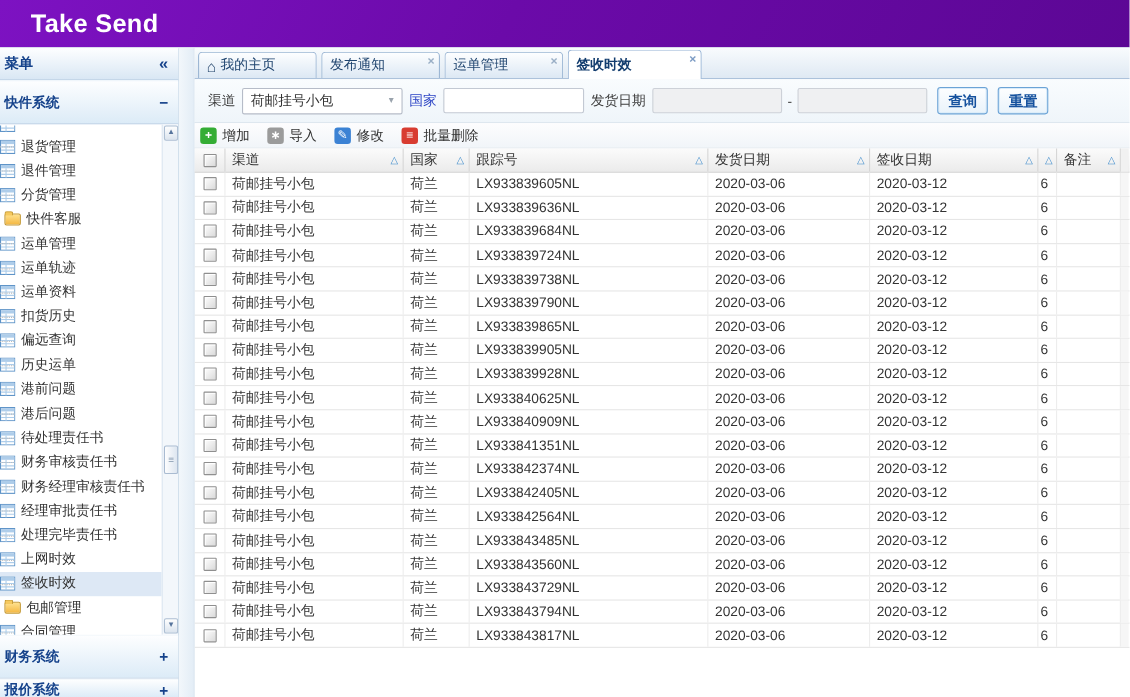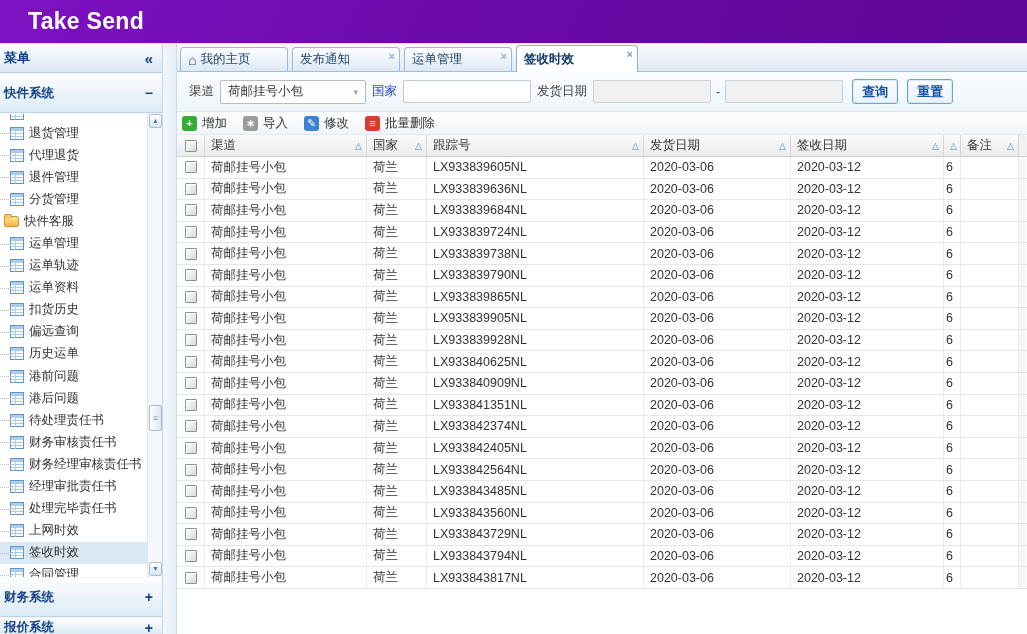--- a/index.html
+++ b/index.html
@@ -21,21 +21,21 @@
   .panel-collapse { font-size:15px; color:#15428b; cursor:pointer; }
   .accordion { height:40px; flex:none; background:linear-gradient(#fdfeff,#dcebf7);
     border-bottom:1px solid #bed2e6; border-top:1px solid #f3f8fc; display:flex; align-items:center;
     justify-content:space-between; padding:0 9px 0 4px; color:#15428b; font-weight:bold; font-size:12.5px; cursor:pointer; }
   .accordion .state { font-size:14px; }
   .accordion.cut { border-bottom:none; height:17px; align-items:center; padding-top:3px; overflow:hidden; }
 
   .tree-wrap { flex:1; position:relative; overflow:hidden; }
   .tree { position:absolute; left:0; top:1px; right:15px; }
   .tree-item { height:22.1px; display:flex; align-items:center; font-size:12.5px; color:#333;
-    padding-left:10px; position:relative; cursor:pointer; white-space:nowrap; }
+    padding-left:0; position:relative; cursor:pointer; white-space:nowrap; }
   .tree-item.partial { height:8px; overflow:hidden; align-items:flex-start; }
   .tree-item.partial .grid-ic { margin-top:-7px; }
   .tree-item.leaf::before { content:""; position:absolute; left:0; top:50%; width:13px; border-top:1px dotted #bcbcbc; }
   .tree-item.folder { padding-left:4px; }
   .tree-item.selected { background:#dde8f5; }
   .tree-item .lbl { margin-left:5px; }
   .grid-ic { flex:none; display:inline-flex; }
   .folder-ic { flex:none; width:15px; height:11px; background:linear-gradient(#ffe18d,#f4b843);
     border:1px solid #c59a36; border-radius:2px; position:relative; }
   .folder-ic::before { content:""; position:absolute; top:-3px; left:-1px; width:6px; height:3px;
@@ -156,32 +156,20 @@
           <div class="tree-item leaf">
             <span class="grid-ic">
               <svg width="14" height="13" viewBox="0 0 14 13">
                 <rect x="0.5" y="0.5" width="13" height="12" fill="#fff" stroke="#5f94c8"></rect>
                 <rect x="1" y="1" width="12" height="3" fill="#aecdea"></rect>
                 <line x1="1" y1="6.5" x2="13" y2="6.5" stroke="#aecdea"></line>
                 <line x1="1" y1="9.5" x2="13" y2="9.5" stroke="#aecdea"></line>
                 <line x1="5.5" y1="4" x2="5.5" y2="12.5" stroke="#aecdea"></line>
               </svg>
             </span>
-            <span class="lbl">代理退货</span>
-          </div>
-          <div class="tree-item leaf">
-            <span class="grid-ic">
-              <svg width="14" height="13" viewBox="0 0 14 13">
-                <rect x="0.5" y="0.5" width="13" height="12" fill="#fff" stroke="#5f94c8"></rect>
-                <rect x="1" y="1" width="12" height="3" fill="#aecdea"></rect>
-                <line x1="1" y1="6.5" x2="13" y2="6.5" stroke="#aecdea"></line>
-                <line x1="1" y1="9.5" x2="13" y2="9.5" stroke="#aecdea"></line>
-                <line x1="5.5" y1="4" x2="5.5" y2="12.5" stroke="#aecdea"></line>
-              </svg>
-            </span>
             <span class="lbl">退件管理</span>
           </div>
           <div class="tree-item leaf">
             <span class="grid-ic">
               <svg width="14" height="13" viewBox="0 0 14 13">
                 <rect x="0.5" y="0.5" width="13" height="12" fill="#fff" stroke="#5f94c8"></rect>
                 <rect x="1" y="1" width="12" height="3" fill="#aecdea"></rect>
                 <line x1="1" y1="6.5" x2="13" y2="6.5" stroke="#aecdea"></line>
                 <line x1="1" y1="9.5" x2="13" y2="9.5" stroke="#aecdea"></line>
                 <line x1="5.5" y1="4" x2="5.5" y2="12.5" stroke="#aecdea"></line>
@@ -366,35 +354,35 @@
               <svg width="14" height="13" viewBox="0 0 14 13">
                 <rect x="0.5" y="0.5" width="13" height="12" fill="#fff" stroke="#5f94c8"></rect>
                 <rect x="1" y="1" width="12" height="3" fill="#aecdea"></rect>
                 <line x1="1" y1="6.5" x2="13" y2="6.5" stroke="#aecdea"></line>
                 <line x1="1" y1="9.5" x2="13" y2="9.5" stroke="#aecdea"></line>
                 <line x1="5.5" y1="4" x2="5.5" y2="12.5" stroke="#aecdea"></line>
               </svg>
             </span>
             <span class="lbl">签收时效</span>
           </div>
-          <div class="tree-item leaf">
-            <span class="grid-ic">
-              <svg width="14" height="13" viewBox="0 0 14 13">
-                <rect x="0.5" y="0.5" width="13" height="12" fill="#fff" stroke="#5f94c8"></rect>
-                <rect x="1" y="1" width="12" height="3" fill="#aecdea"></rect>
-                <line x1="1" y1="6.5" x2="13" y2="6.5" stroke="#aecdea"></line>
-                <line x1="1" y1="9.5" x2="13" y2="9.5" stroke="#aecdea"></line>
-                <line x1="5.5" y1="4" x2="5.5" y2="12.5" stroke="#aecdea"></line>
-              </svg>
-            </span>
-            <span class="lbl">合同管理</span>
-          </div>
           <div class="tree-item folder">
             <span class="folder-ic"></span>
             <span class="lbl">包邮管理</span>
+          </div>
+          <div class="tree-item leaf">
+            <span class="grid-ic">
+              <svg width="14" height="13" viewBox="0 0 14 13">
+                <rect x="0.5" y="0.5" width="13" height="12" fill="#fff" stroke="#5f94c8"></rect>
+                <rect x="1" y="1" width="12" height="3" fill="#aecdea"></rect>
+                <line x1="1" y1="6.5" x2="13" y2="6.5" stroke="#aecdea"></line>
+                <line x1="1" y1="9.5" x2="13" y2="9.5" stroke="#aecdea"></line>
+                <line x1="5.5" y1="4" x2="5.5" y2="12.5" stroke="#aecdea"></line>
+              </svg>
+            </span>
+            <span class="lbl">合同管理</span>
           </div>
         </div>
       <div class="tree-scroll">
         <div class="scr-btn scr-up">▲</div>
         <div class="scr-thumb">≡</div>
         <div class="scr-btn scr-down">▼</div>
       </div>
     </div>
     <div class="accordion">
       <span>财务系统</span>

